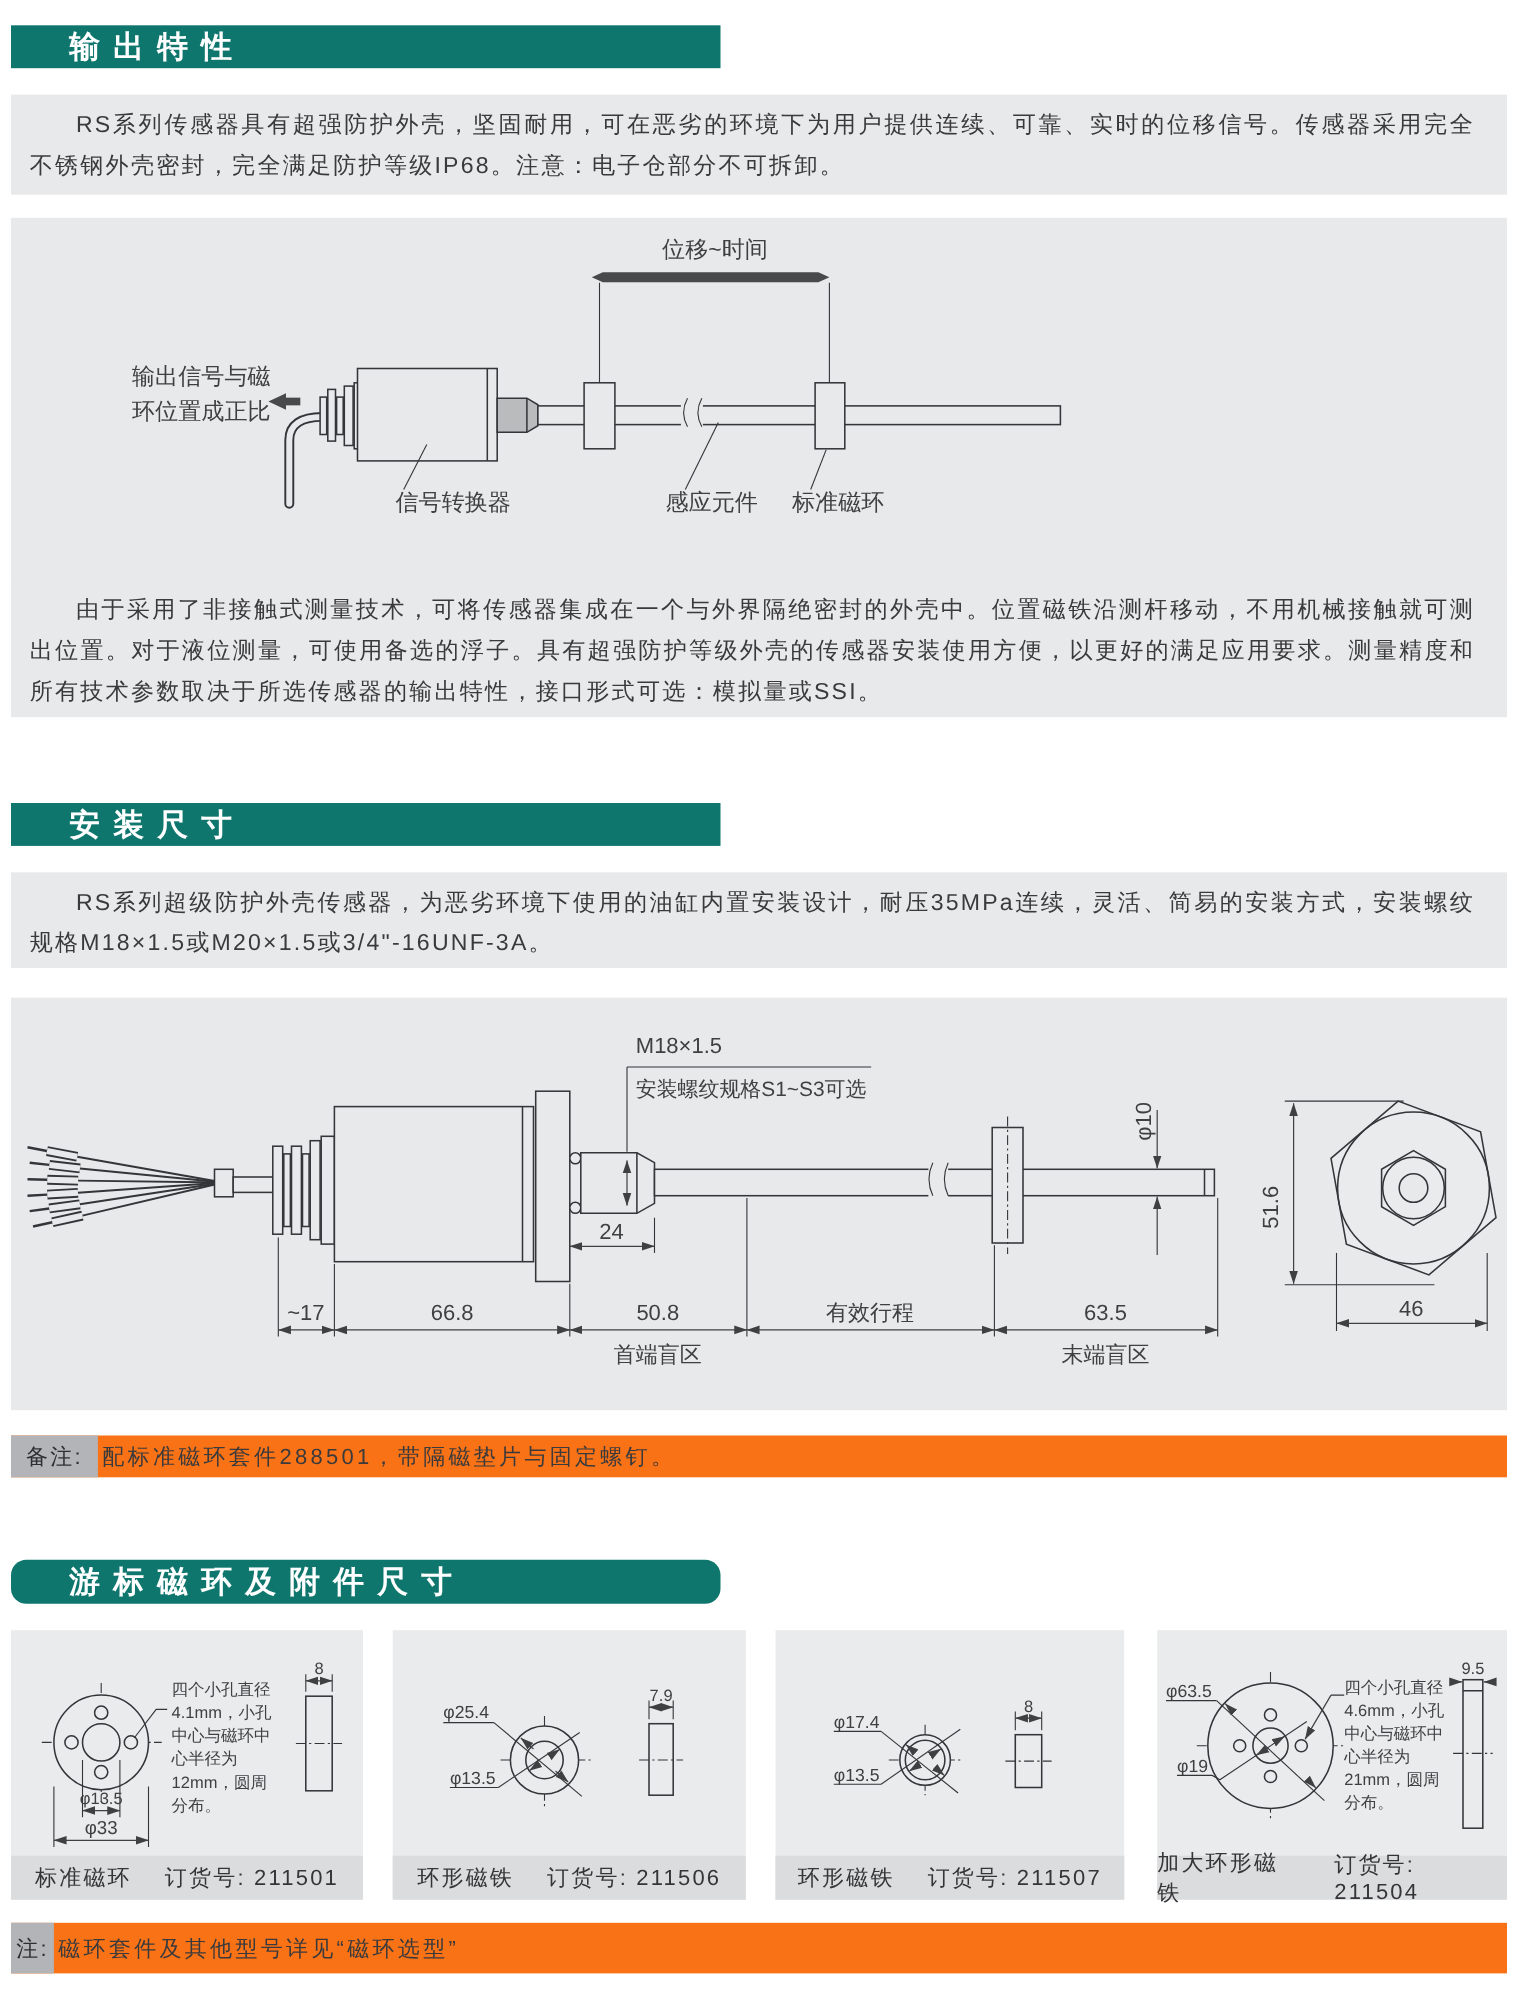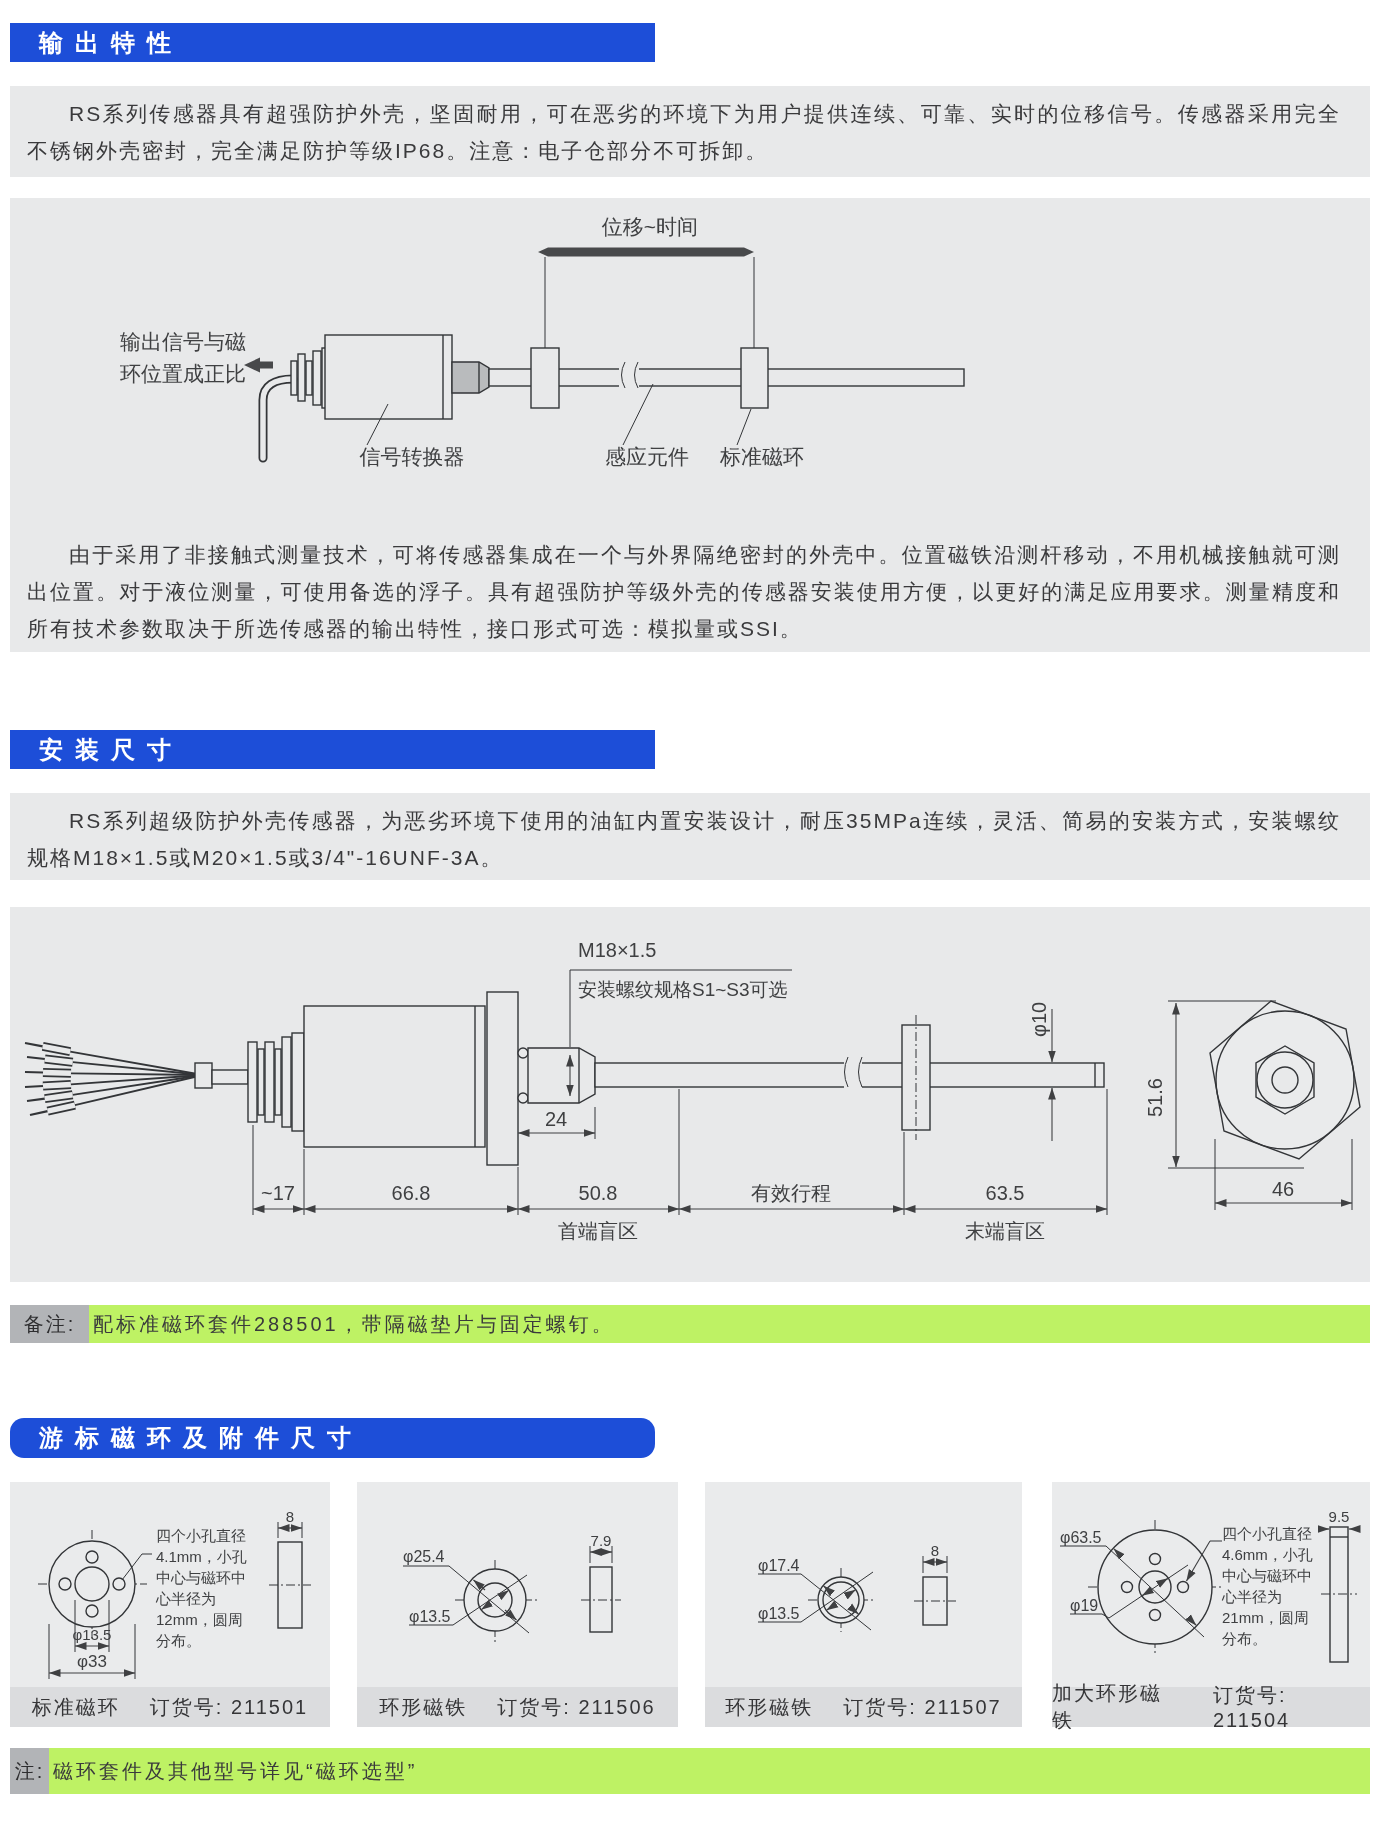--- a/index.html
+++ b/index.html
@@ -2,30 +2,30 @@
 <html><head>
 <meta charset="utf-8">
 <style>
   html,body{margin:0;padding:0;}
   body{
     width:1380px;height:1824px;position:relative;background:#ffffff;
     font-family:"Liberation Sans","DejaVu Sans",sans-serif;color:#3a3a3c;
   }
   .abs{position:absolute;}
   .sec-h{
-    background:#1d4ed8;color:#ffffff;font-size:24px;font-weight:bold;
-    letter-spacing:12px;line-height:39px;padding-left:29px;box-sizing:border-box;
+    background:#0f766e;color:#ffffff;font-size:28px;font-weight:bold;
+    letter-spacing:12px;line-height:39px;padding-left:53px;box-sizing:border-box;
   }
   .block{background:#e8e9ea;}
   .para{
     font-size:21px;letter-spacing:2px;line-height:37px;text-align:justify;
     padding:9px 29px 0 17px;box-sizing:border-box;color:#3a3a3c;
   }
   .para p{margin:0;text-indent:2em;}
-  .notebar{background:#bef264;display:flex;align-items:stretch;font-size:20px;}
+  .notebar{background:#f97316;display:flex;align-items:stretch;font-size:20px;}
   .chip{
     background:#b2b4b7;color:#2e2e30;display:flex;align-items:center;
     justify-content:center;flex:0 0 auto;letter-spacing:2px;
   }
   .notetext{display:flex;align-items:center;padding-left:4px;letter-spacing:3px;color:#3a3a3c;}
   .panel{position:absolute;top:1482px;height:245px;background:#eaebec;}
   .caption{
     position:absolute;left:0;right:0;bottom:0;height:40px;background:#dbdcde;
     display:flex;align-items:center;justify-content:center;gap:30px;
     font-size:20px;color:#353537;letter-spacing:2px;

